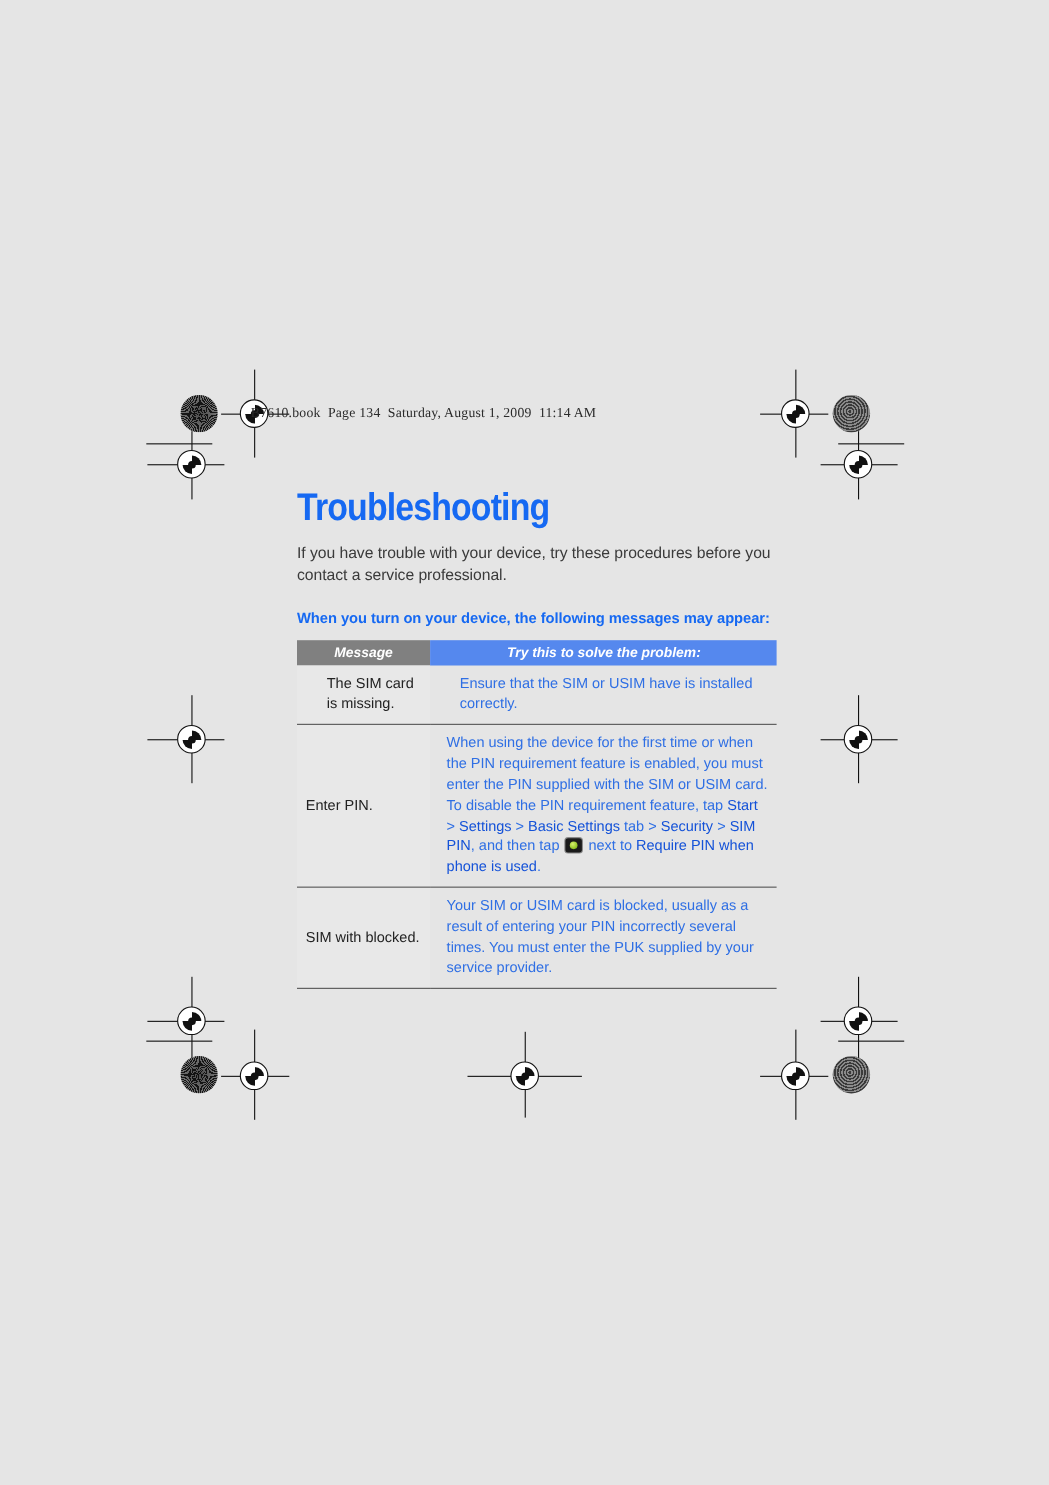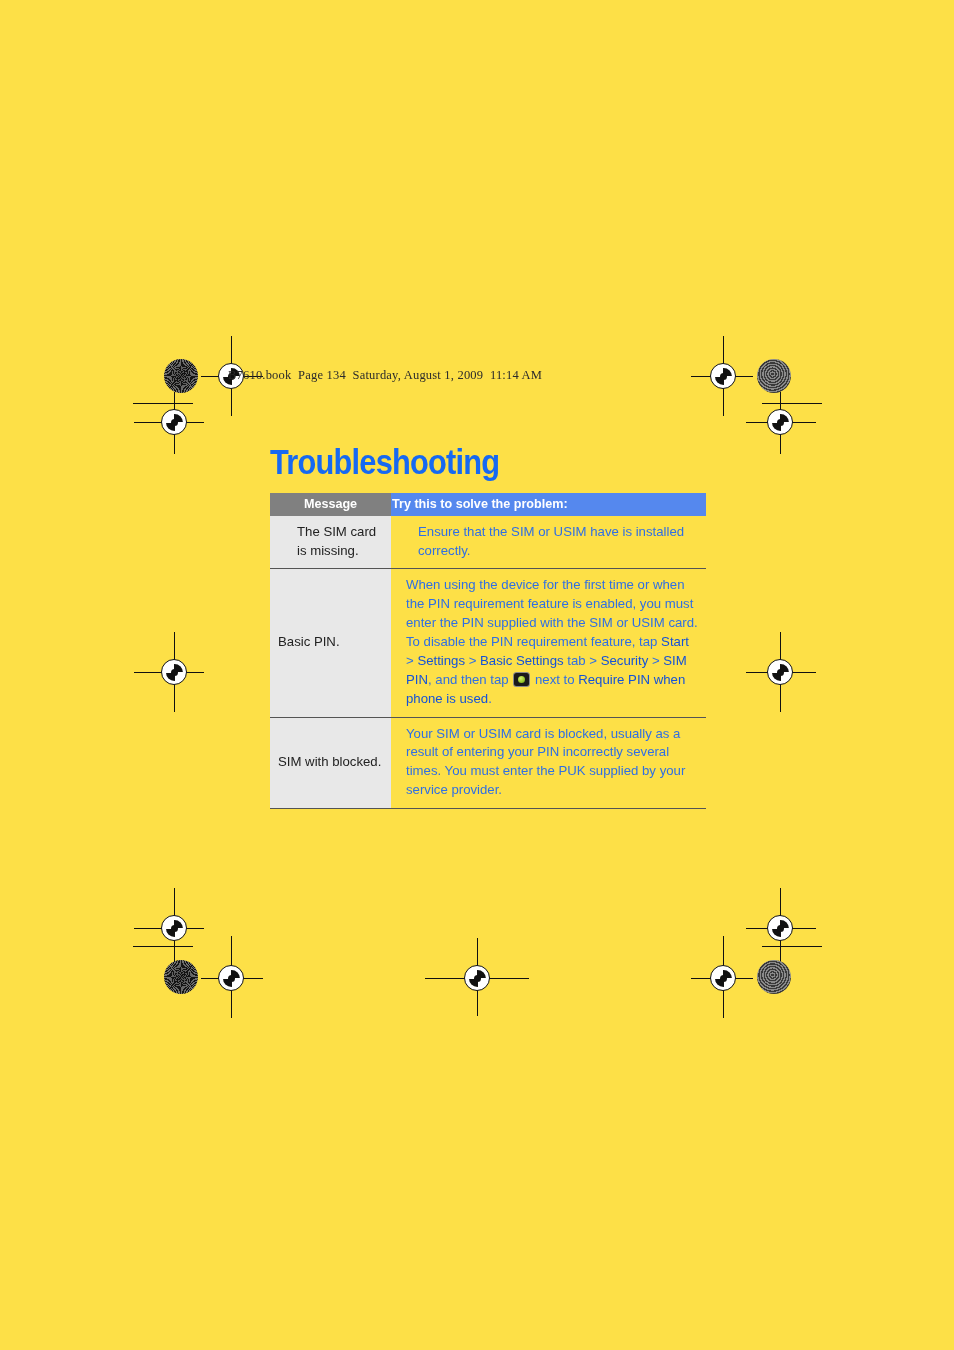--- a/index.html
+++ b/index.html
@@ -2,21 +2,21 @@
 <html><head>
 <meta charset="utf-8">
 <style>
   * { margin:0; padding:0; box-sizing:border-box; }
   html, body {
     width:954px; height:1350px;
     background:#ffffff;
     font-family:"Liberation Sans", sans-serif;
     overflow:hidden;
   }
-  .page { position:relative; width:954px; height:1350px; background:#fde047; }
+  .page { position:relative; width:954px; height:1350px; background:#e5e5e5; }
 
   
   .reg-cross { position:absolute; width:56px; height:56px; }
   .reg-cross .ring {
     position:absolute; left:50%; top:50%; width:26px; height:26px;
     margin:-13px 0 0 -13px; border:1.2px solid #111; border-radius:50%;
     background:#fff;
   }
   .reg-cross .ring2 {
     position:absolute; left:50%; top:50%; width:17px; height:17px;
@@ -84,24 +84,24 @@
 
   
   table.tbl {
     width:436px; border-collapse:collapse; table-layout:fixed;
   }
   table.tbl col.c1 { width:121px; }
   table.tbl col.c2 { width:315px; }
 
   .tbl th {
     font-size:12.6px; font-weight:bold; color:#ffffff;
-    padding:4px 0 5px 0; text-align:center; vertical-align:middle;
+    padding:4px 0 5px 0; text-align:center; vertical-align:middle;font-style:italic;
   }
   .tbl th.msg  { background:#808080; }
-  .tbl th.try  { background:#5588ee; text-align:left; padding-left:1px; }
+  .tbl th.try  { background:#5588ee; text-align:center; padding-left:1px; }
 
   .tbl td {
     vertical-align:middle; font-size:13.2px; line-height:1.43;
     padding:7px 0 8px 0;
     border-bottom:1.1px solid #545454;
   }
   .tbl td.k {
     background:#e8e8e8; color:#222222; padding-left:8px; padding-right:6px;
   }
   .tbl td.v {
@@ -229,40 +229,42 @@
   </div>
 
   <div class="halftone solid" style="left:757px; top:960px;"></div>
 
   <div class="run-head">B7610.book  Page 134  Saturday, August 1, 2009  11:14 AM</div>
 
   <div class="content">
 
     <h1 class="chapter-title">Troubleshooting</h1>
 
-
+    <p class="intro">If you have trouble with your device, try these procedures before you contact a service professional.</p>
+
+    <p class="subhead">When you turn on your device, the following messages may appear:</p>
 
     <table class="tbl">
       <colgroup>
           <col class="c1">
           <col class="c2">
         </colgroup>
       <thead>
         <tr>
           <th class="msg">Message</th>
           <th class="try">Try this to solve the problem:</th>
         </tr>
       </thead>
       <tbody>
         <tr class="r1">
           <td class="k">The SIM card is missing.</td>
           <td class="v">Ensure that the SIM or USIM have is installed correctly.</td>
         </tr>
         <tr>
-          <td class="k">Basic PIN.</td>
+          <td class="k">Enter PIN.</td>
           <td class="v"><span>When using the device for the first time or when the PIN requirement feature is enabled, you must enter the PIN supplied with the SIM or USIM card. To disable the PIN requirement feature, tap </span><b>Start</b><span> &gt; </span><b>Settings</b><span> &gt; </span><b>Basic Settings</b><span> tab &gt; </span><b>Security</b><span> &gt; </span><b>SIM PIN</b><span>, and then tap </span><span class="inline-icon"></span><span> next to </span><b>Require PIN when phone is used</b><span>.</span></td>
         </tr>
         <tr>
           <td class="k">SIM with blocked.</td>
           <td class="v">Your SIM or USIM card is blocked, usually as a result of entering your PIN incorrectly several times. You must enter the PUK supplied by your service provider.</td>
         </tr>
       </tbody>
     </table>
 
   </div>

